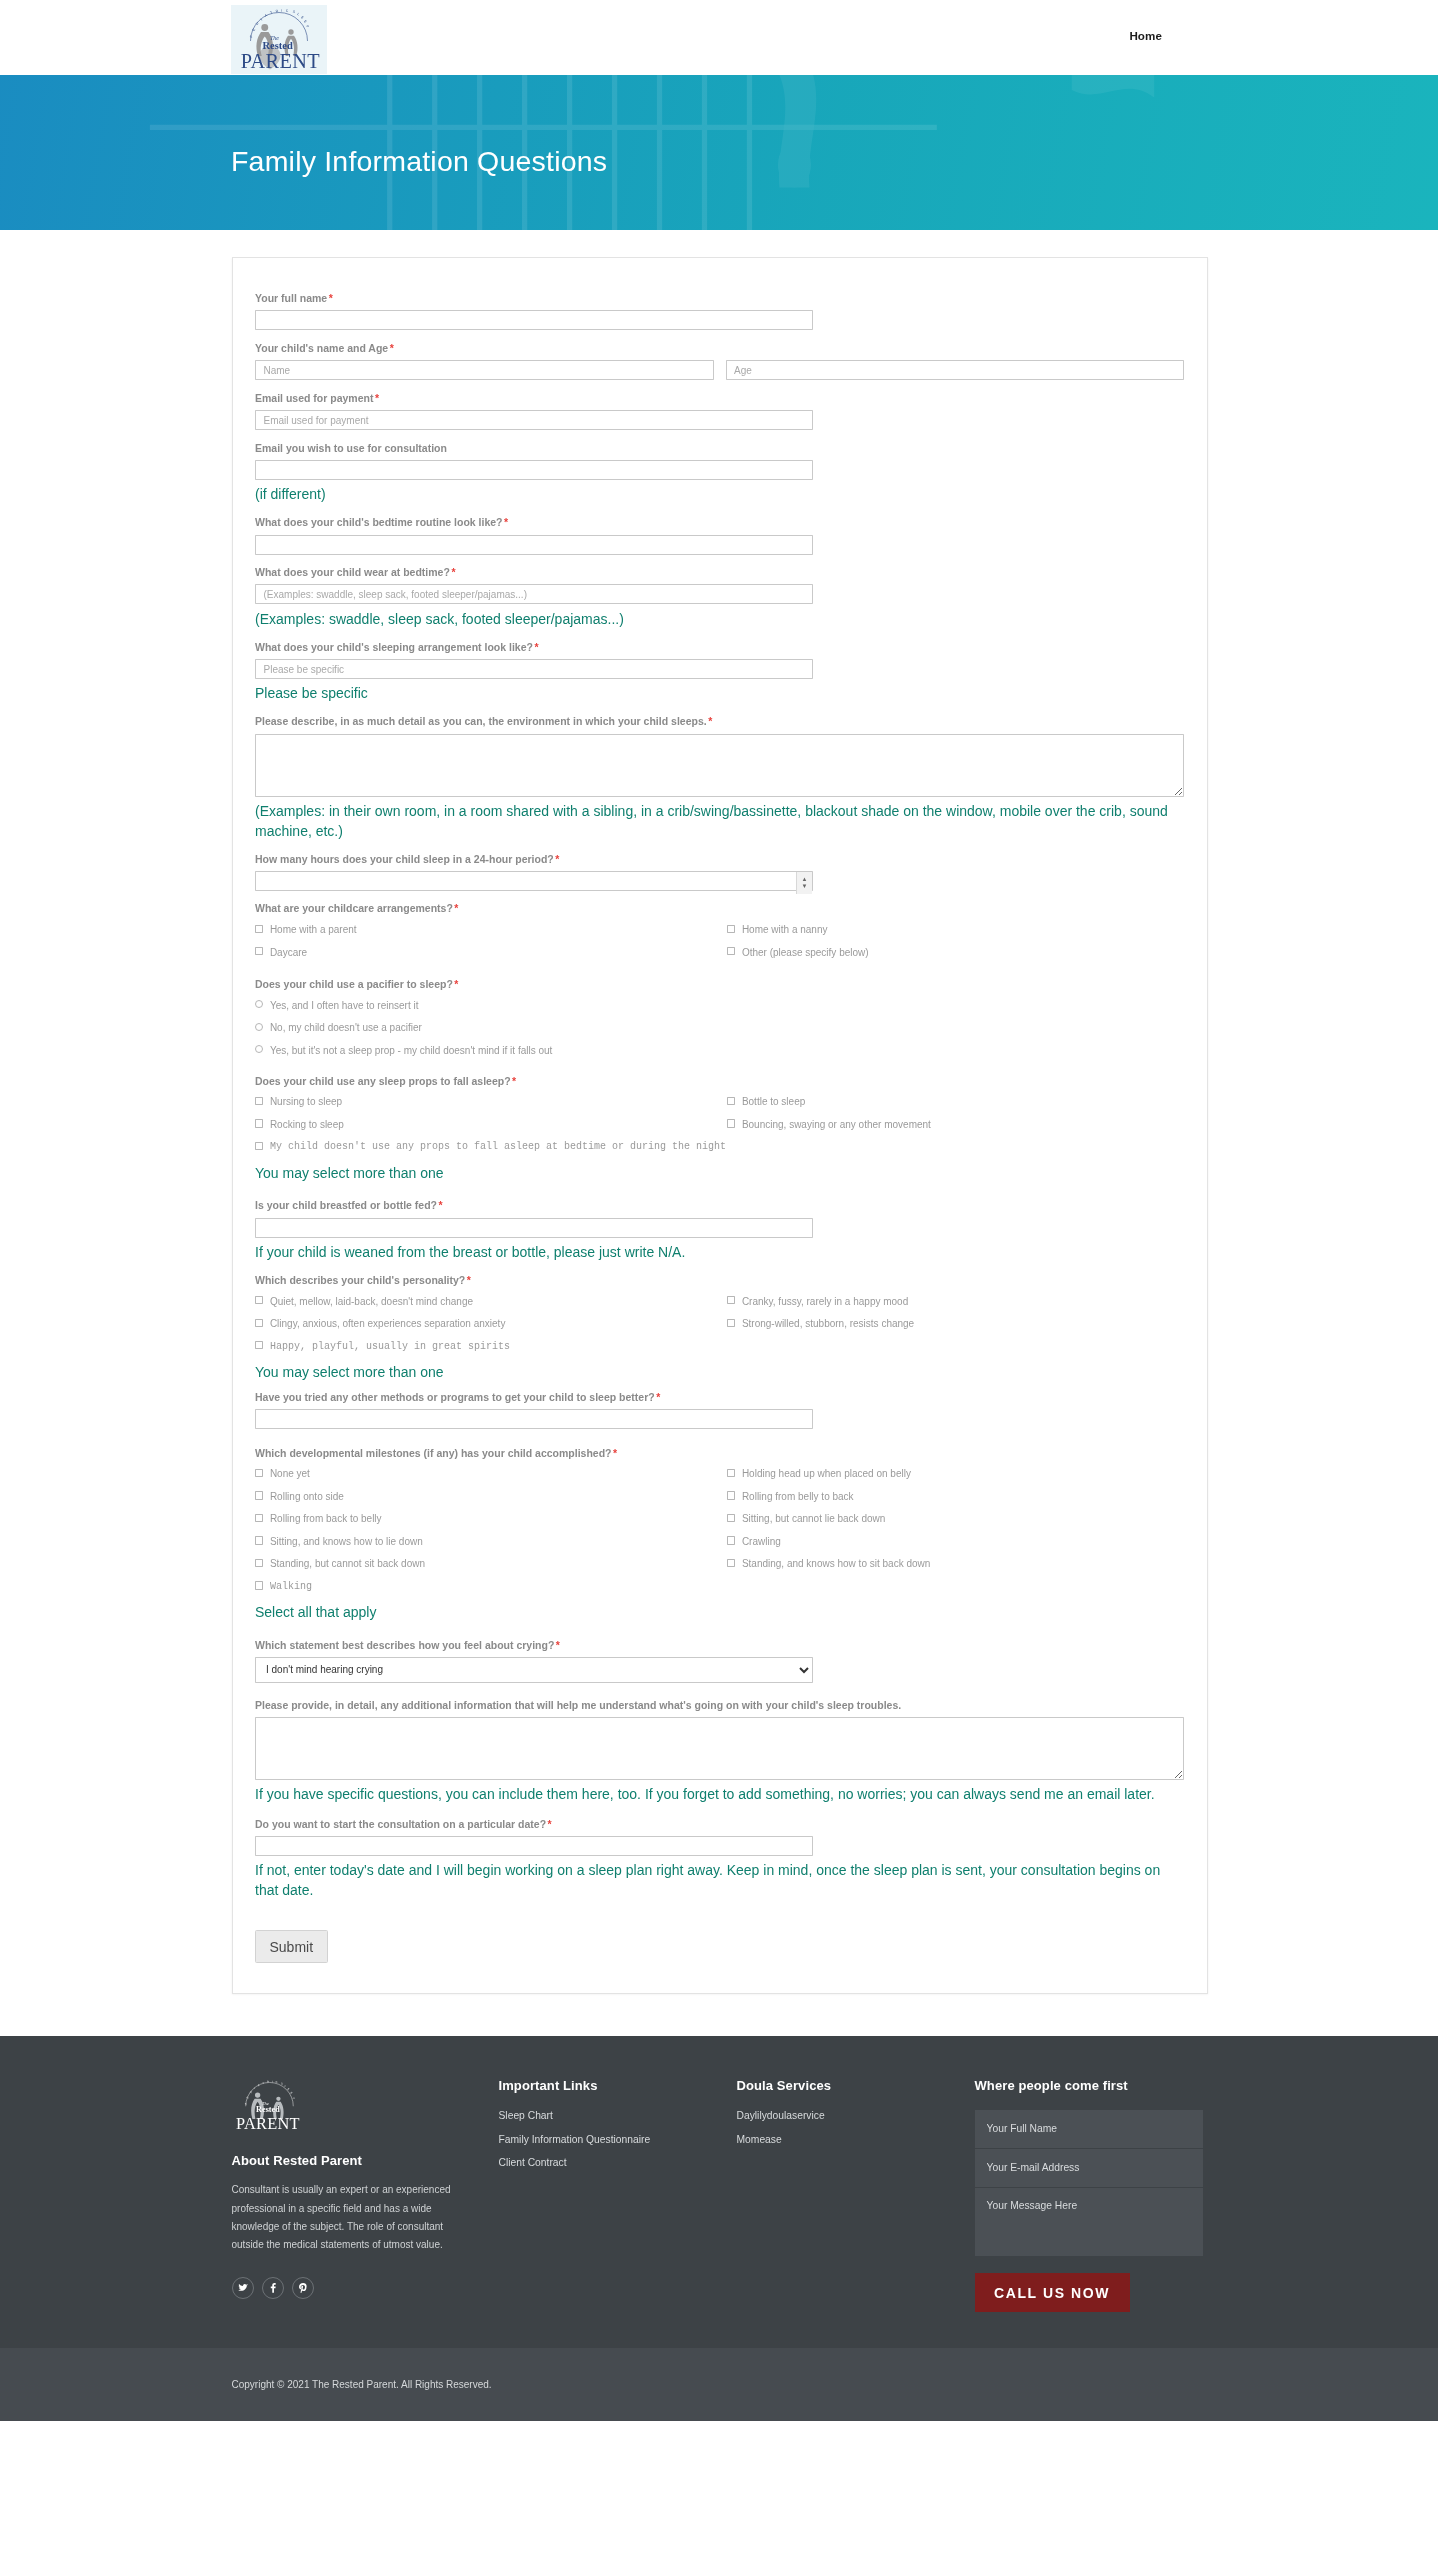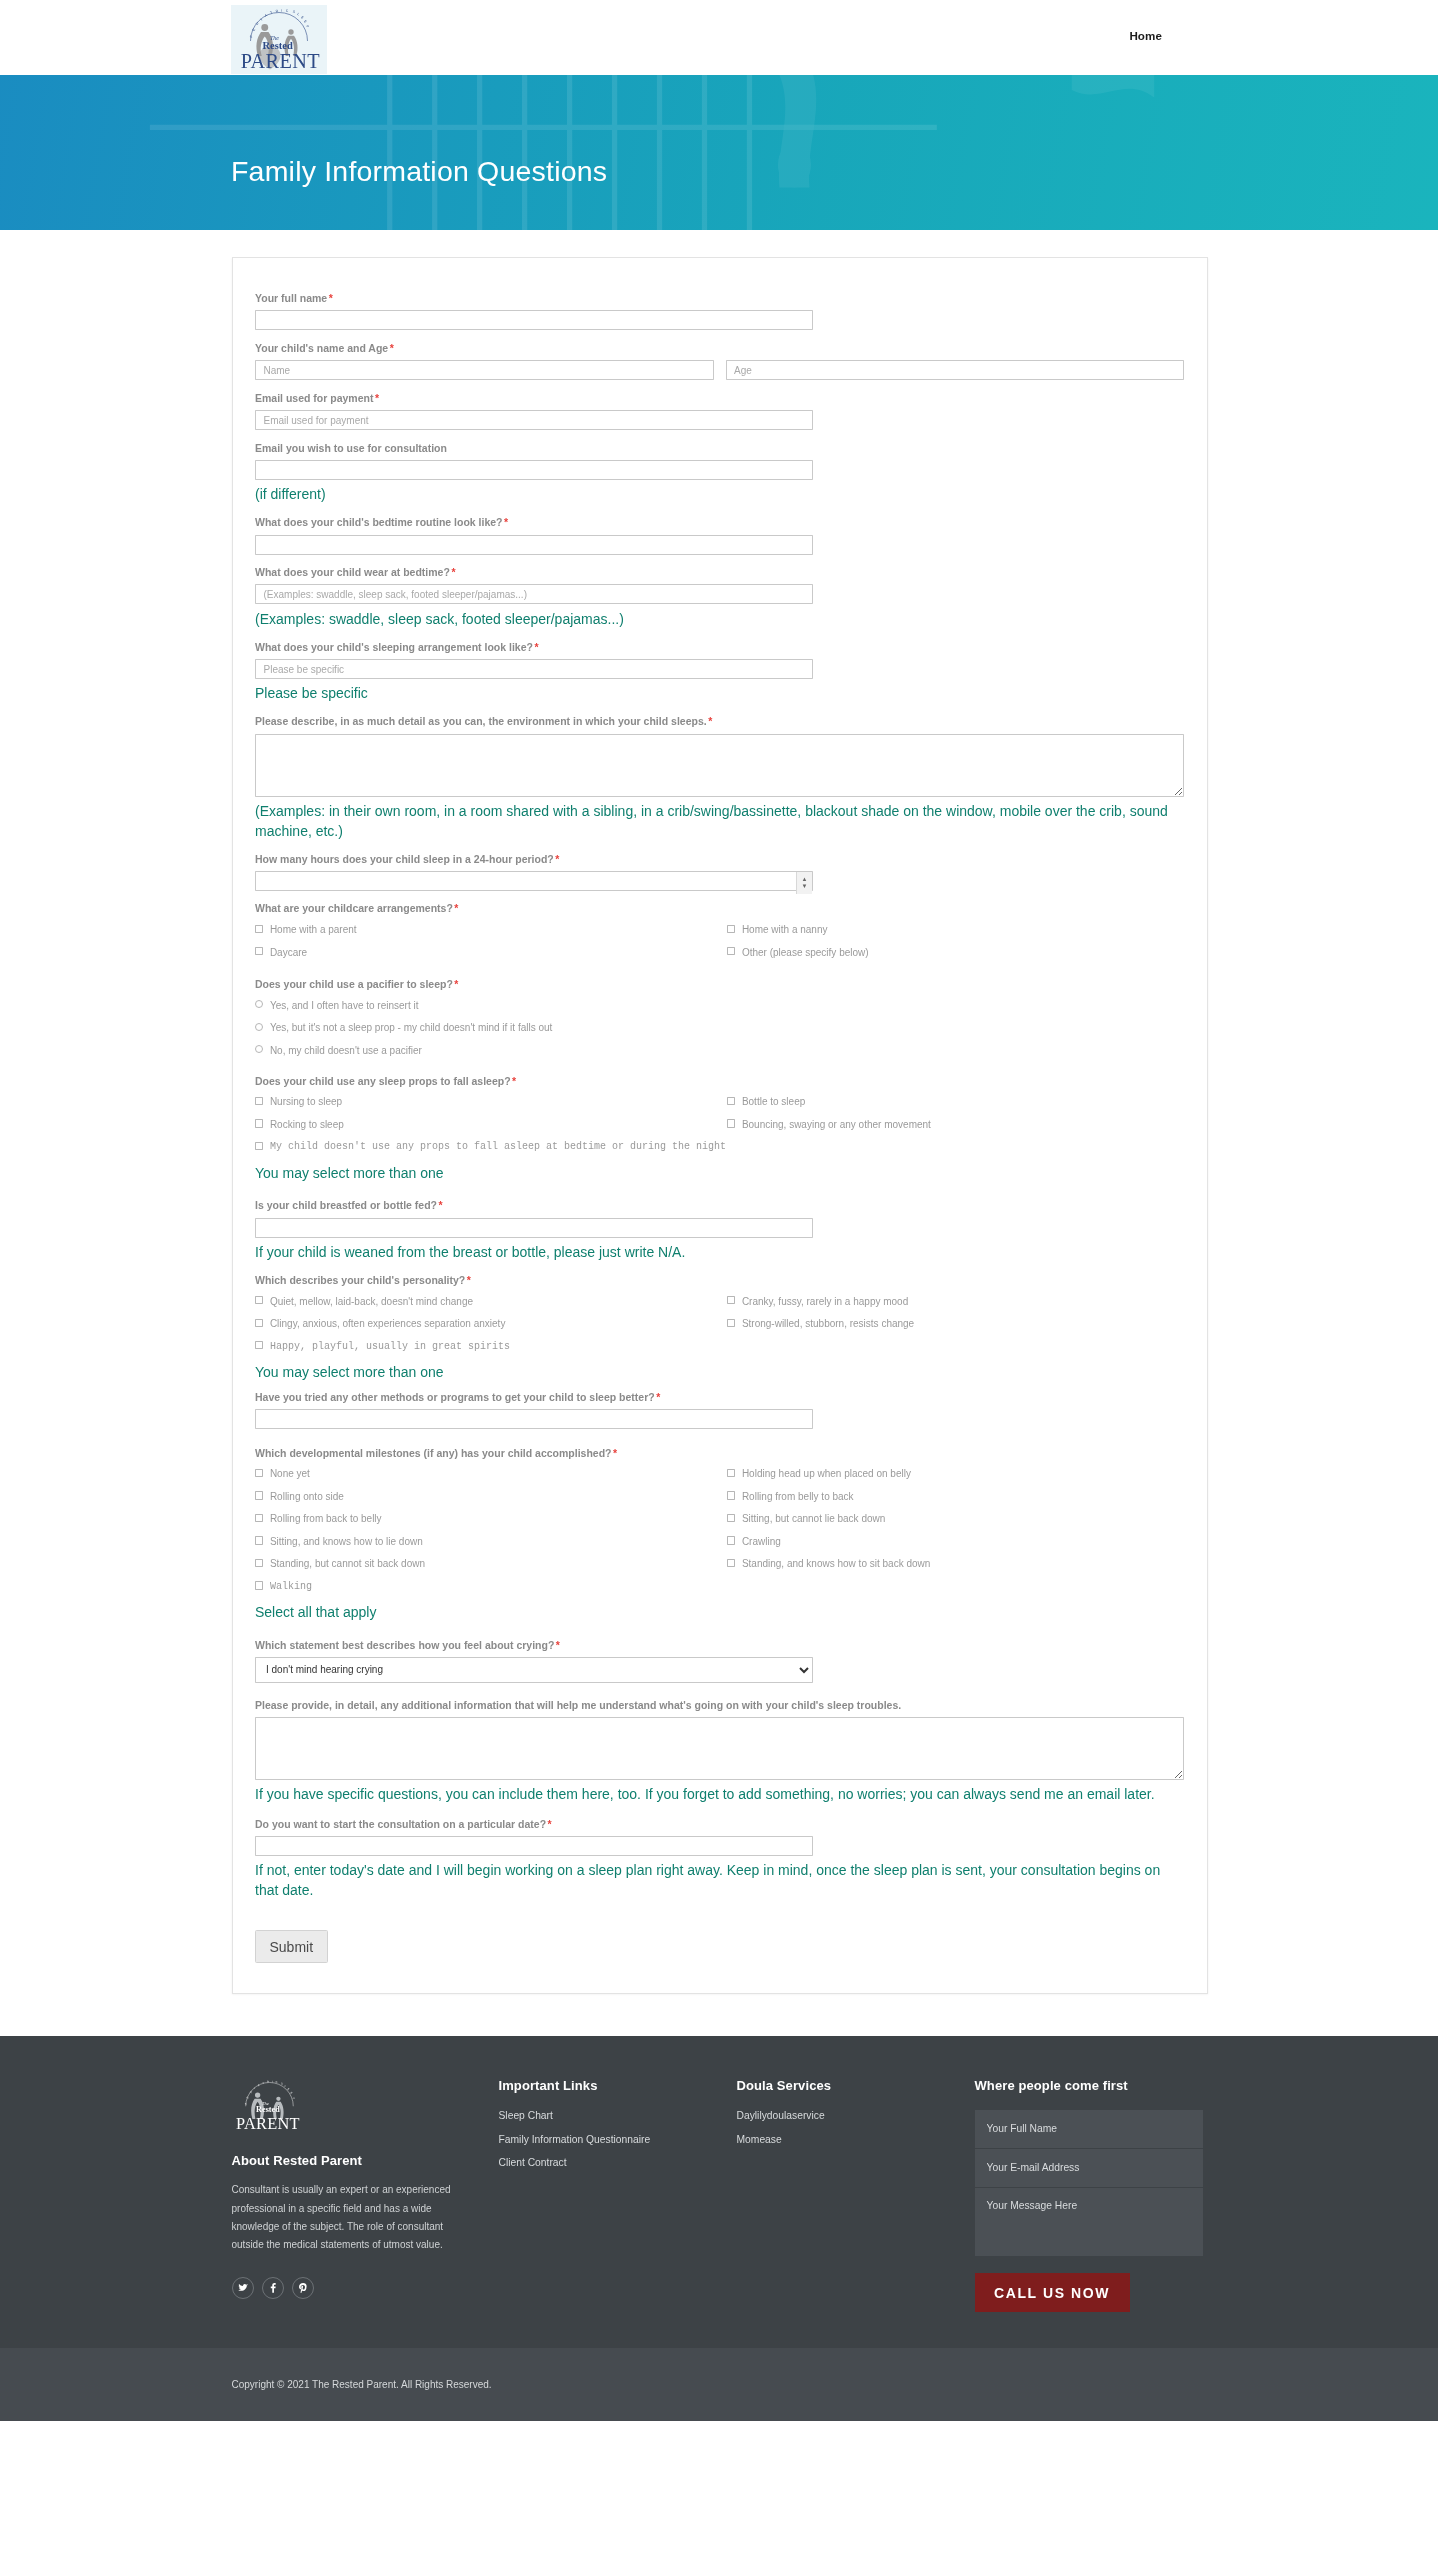--- a/index.html
+++ b/index.html
@@ -51,21 +51,21 @@
     overflow: hidden;
   }
   .hero-bg {
     position: absolute;
     inset: 0;
     opacity: 0.18;
   }
   .hero-title {
     position: absolute;
     left: 231px;
-    top: 80px;
+    top: 70px;
     font-size: 28.5px;
     font-weight: 400;
     color: #ffffff;
     letter-spacing: 0.2px;
   }
 
   
   .page-body { background: #ffffff; padding: 27px 0 42px 0; }
   .card {
     width: 976px;
@@ -441,25 +441,25 @@
   
   <div class="qblock" style="margin-top:13.5px;">
     <div class="flabel"><span>Does your child use a pacifier to sleep?</span><span class="req">*</span></div>
     <div>
       <label class="opt">
             <span class="rbox"></span>
             <span>Yes, and I often have to reinsert it</span>
           </label>
       <label class="opt">
             <span class="rbox"></span>
+            <span>No, my child doesn't use a pacifier</span>
+          </label>
+      <label class="opt">
+            <span class="rbox"></span>
             <span>Yes, but it's not a sleep prop - my child doesn't mind if it falls out</span>
-          </label>
-      <label class="opt">
-            <span class="rbox"></span>
-            <span>No, my child doesn't use a pacifier</span>
           </label>
     </div>
   </div>
 
   
   <div class="qblock" style="margin-top:12px;">
     <div class="flabel"><span>Does your child use any sleep props to fall asleep?</span><span class="req">*</span></div>
     <div class="optgrid">
       <label class="opt">
             <span class="cbox"></span>

